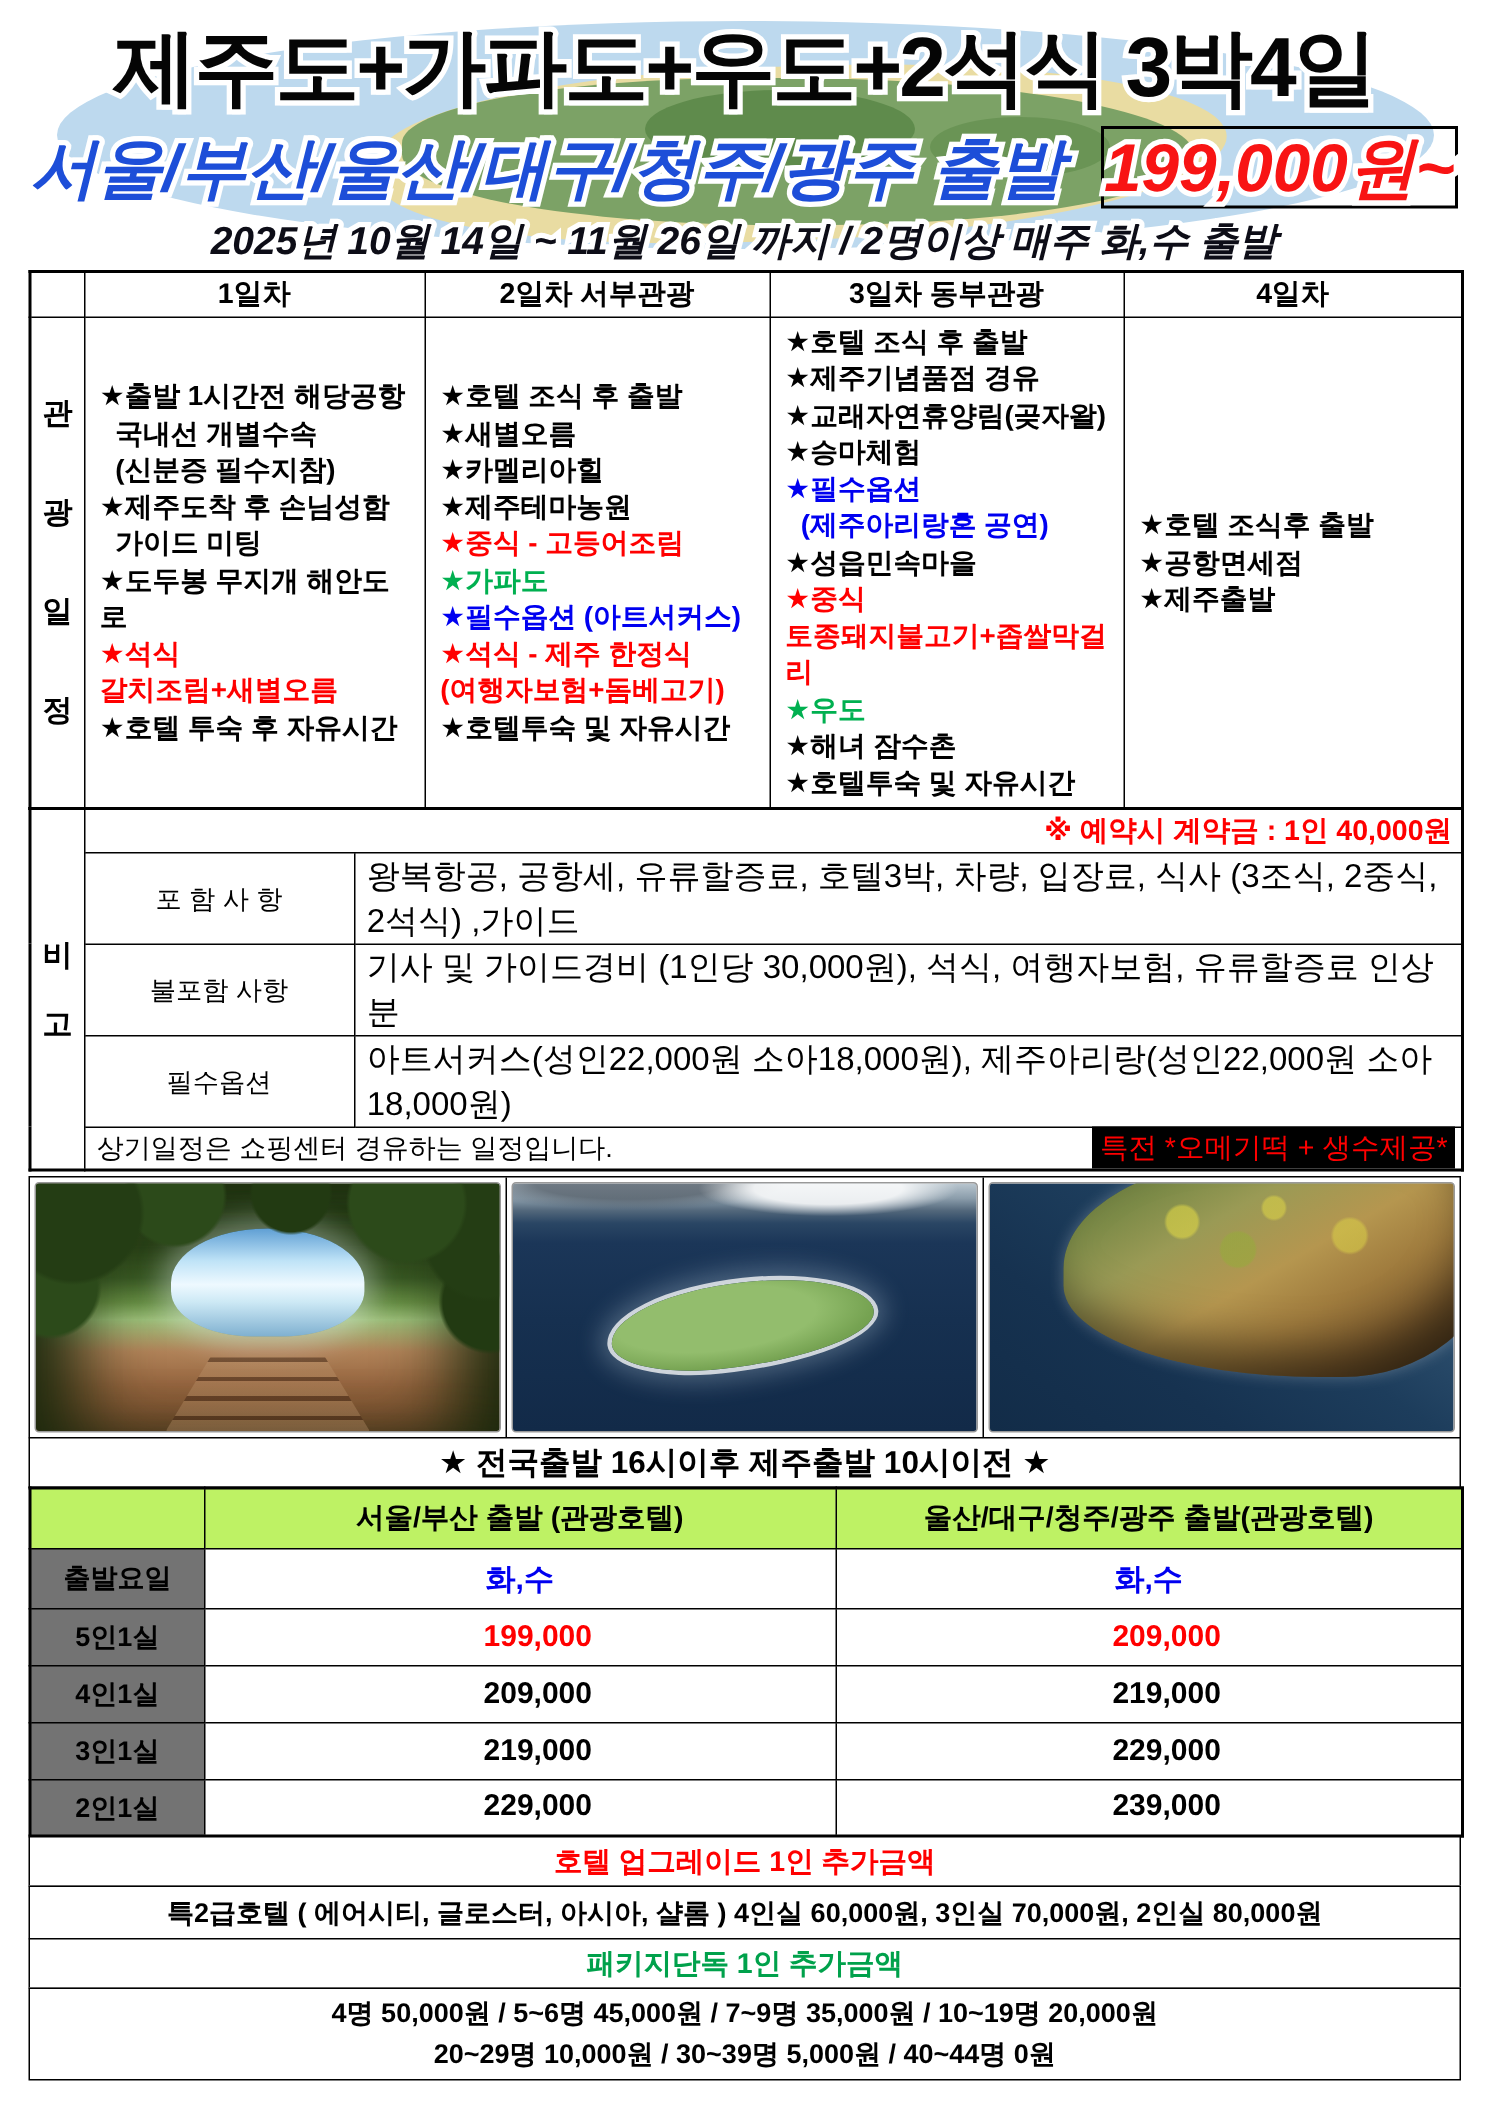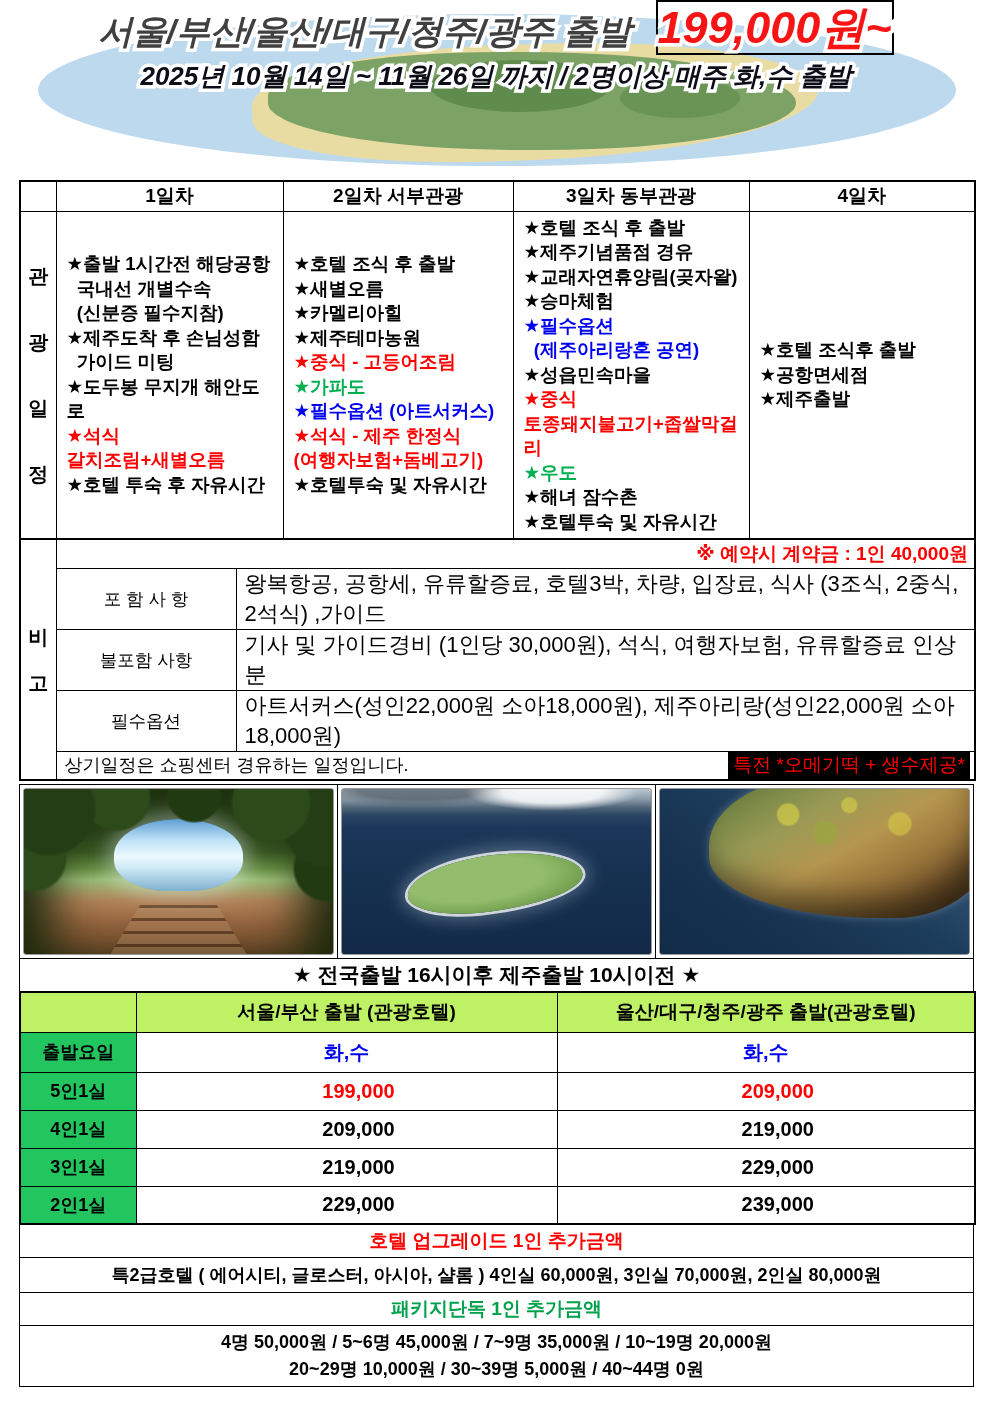--- a/index.html
+++ b/index.html
@@ -12,21 +12,21 @@
   .hero .sea   { position:absolute; left:38px; right:36px; top:14px; height:152px; background:#bdd9ee; border-radius:50%; }
   .hero .sand  { position:absolute; left:252px; top:44px; width:566px; height:116px; background:#e9dca2; border-radius:48% 52% 55% 45%; transform:rotate(-2deg); }
   .hero .isl   { position:absolute; left:268px; top:52px; width:528px; height:98px; background:#7ca266; border-radius:46% 54% 50% 50%; }
   .hero .mt1   { position:absolute; left:430px; top:60px; width:180px; height:52px; background:#5f8b4c; border-radius:50%; }
   .hero .mt2   { position:absolute; left:620px; top:78px; width:120px; height:40px; background:#6a9455; border-radius:50%; }
   .hero-text { position:relative; z-index:2; text-align:center; }
   .ol { -webkit-text-stroke:7px #fff; paint-order:stroke fill;
         text-shadow:-2px -2px 0 #fff, 2px -2px 0 #fff, -2px 2px 0 #fff, 2px 2px 0 #fff, 0 3px 0 #fff, 0 -3px 0 #fff, 3px 0 0 #fff, -3px 0 0 #fff; }
   .hero-title { font-size:56px; font-weight:800; letter-spacing:-2px; padding-top:8px; color:#050505; white-space:nowrap; }
   .hero-sub { margin-top:-2px; font-style:italic; white-space:nowrap; }
-  .hero-sub .cities { font-size:34px; font-weight:800; color:#404040; }
+  .hero-sub .cities { font-size:44px; font-weight:800; color:#1d4ed8; }
   .hero-sub .price  { font-size:45px; font-weight:800; color:#f81414; margin-left:20px; }
   .hero-date { margin-top:1px; font-style:italic; font-size:26px; font-weight:800; color:#0d0d17; white-space:nowrap; }
 
   
   .blk { margin-left:19px; width:955px; }
   table { border-collapse:collapse; table-layout:fixed; width:955px; }
   td { border:1px solid #000; }
 
   
   .itin { border:2px solid #000; margin-top:2px; }
@@ -97,21 +97,21 @@
   .banner { margin-top:-1px; border:1px solid #000; height:34px; display:flex; align-items:center; justify-content:center;
             font-size:21px; font-weight:700; background:#fff; }
 
   
   .price { border:2px solid #000; margin-top:-1px; }
   .price td { text-align:center; }
   .price .ph td { height:40px; font-size:19px; font-weight:700; }
   .price .bgc { background:#bef264; }
   .price .pw td { height:40px; }
   .price .pr td { height:38px; }
-  .price .rl { font-size:18px; font-weight:700; background:#22c55e; }
+  .price .rl { font-size:18px; font-weight:700; background:#737373; }
   .price .val { font-size:20px; font-weight:600;padding-left:24px; }
   .price .blue { color:#0000f0; font-weight:700; font-size:20px; }
   .price .hot .val { color:#ff0000; }
 
   
   .xrow { margin-top:-1px; border:1px solid #000; display:flex; flex-direction:column; align-items:center; justify-content:center; background:#fff; }
   .x1 { height:34px; color:#ff0000; font-size:19px; font-weight:700; }
   .x2 { height:36px; font-size:18px; font-weight:700; }
   .x3 { height:34px; color:#00a14b; font-size:19px; font-weight:700; }
   .x4 { height:62px; font-size:18px; font-weight:700; line-height:27px; }
@@ -121,20 +121,21 @@
 
 <div class="page">
 
   <div class="hero">
     <div class="sea"></div>
     <div class="sand"></div>
     <div class="isl"></div>
     <div class="mt1"></div>
     <div class="mt2"></div>
     <div class="hero-text">
+      <div class="hero-title ol">제주도+가파도+우도+2석식 3박4일</div>
       <div class="hero-sub">
         <span class="cities ol">서울/부산/울산/대구/청주/광주 출발</span>
         <span class="price ol">199,000원~</span>
       </div>
       <div class="hero-date ol">2025년 10월 14일 ~ 11월 26일 까지 / 2명이상 매주 화,수 출발</div>
     </div>
   </div>
 
   <table class="itin blk">
     <colgroup>

